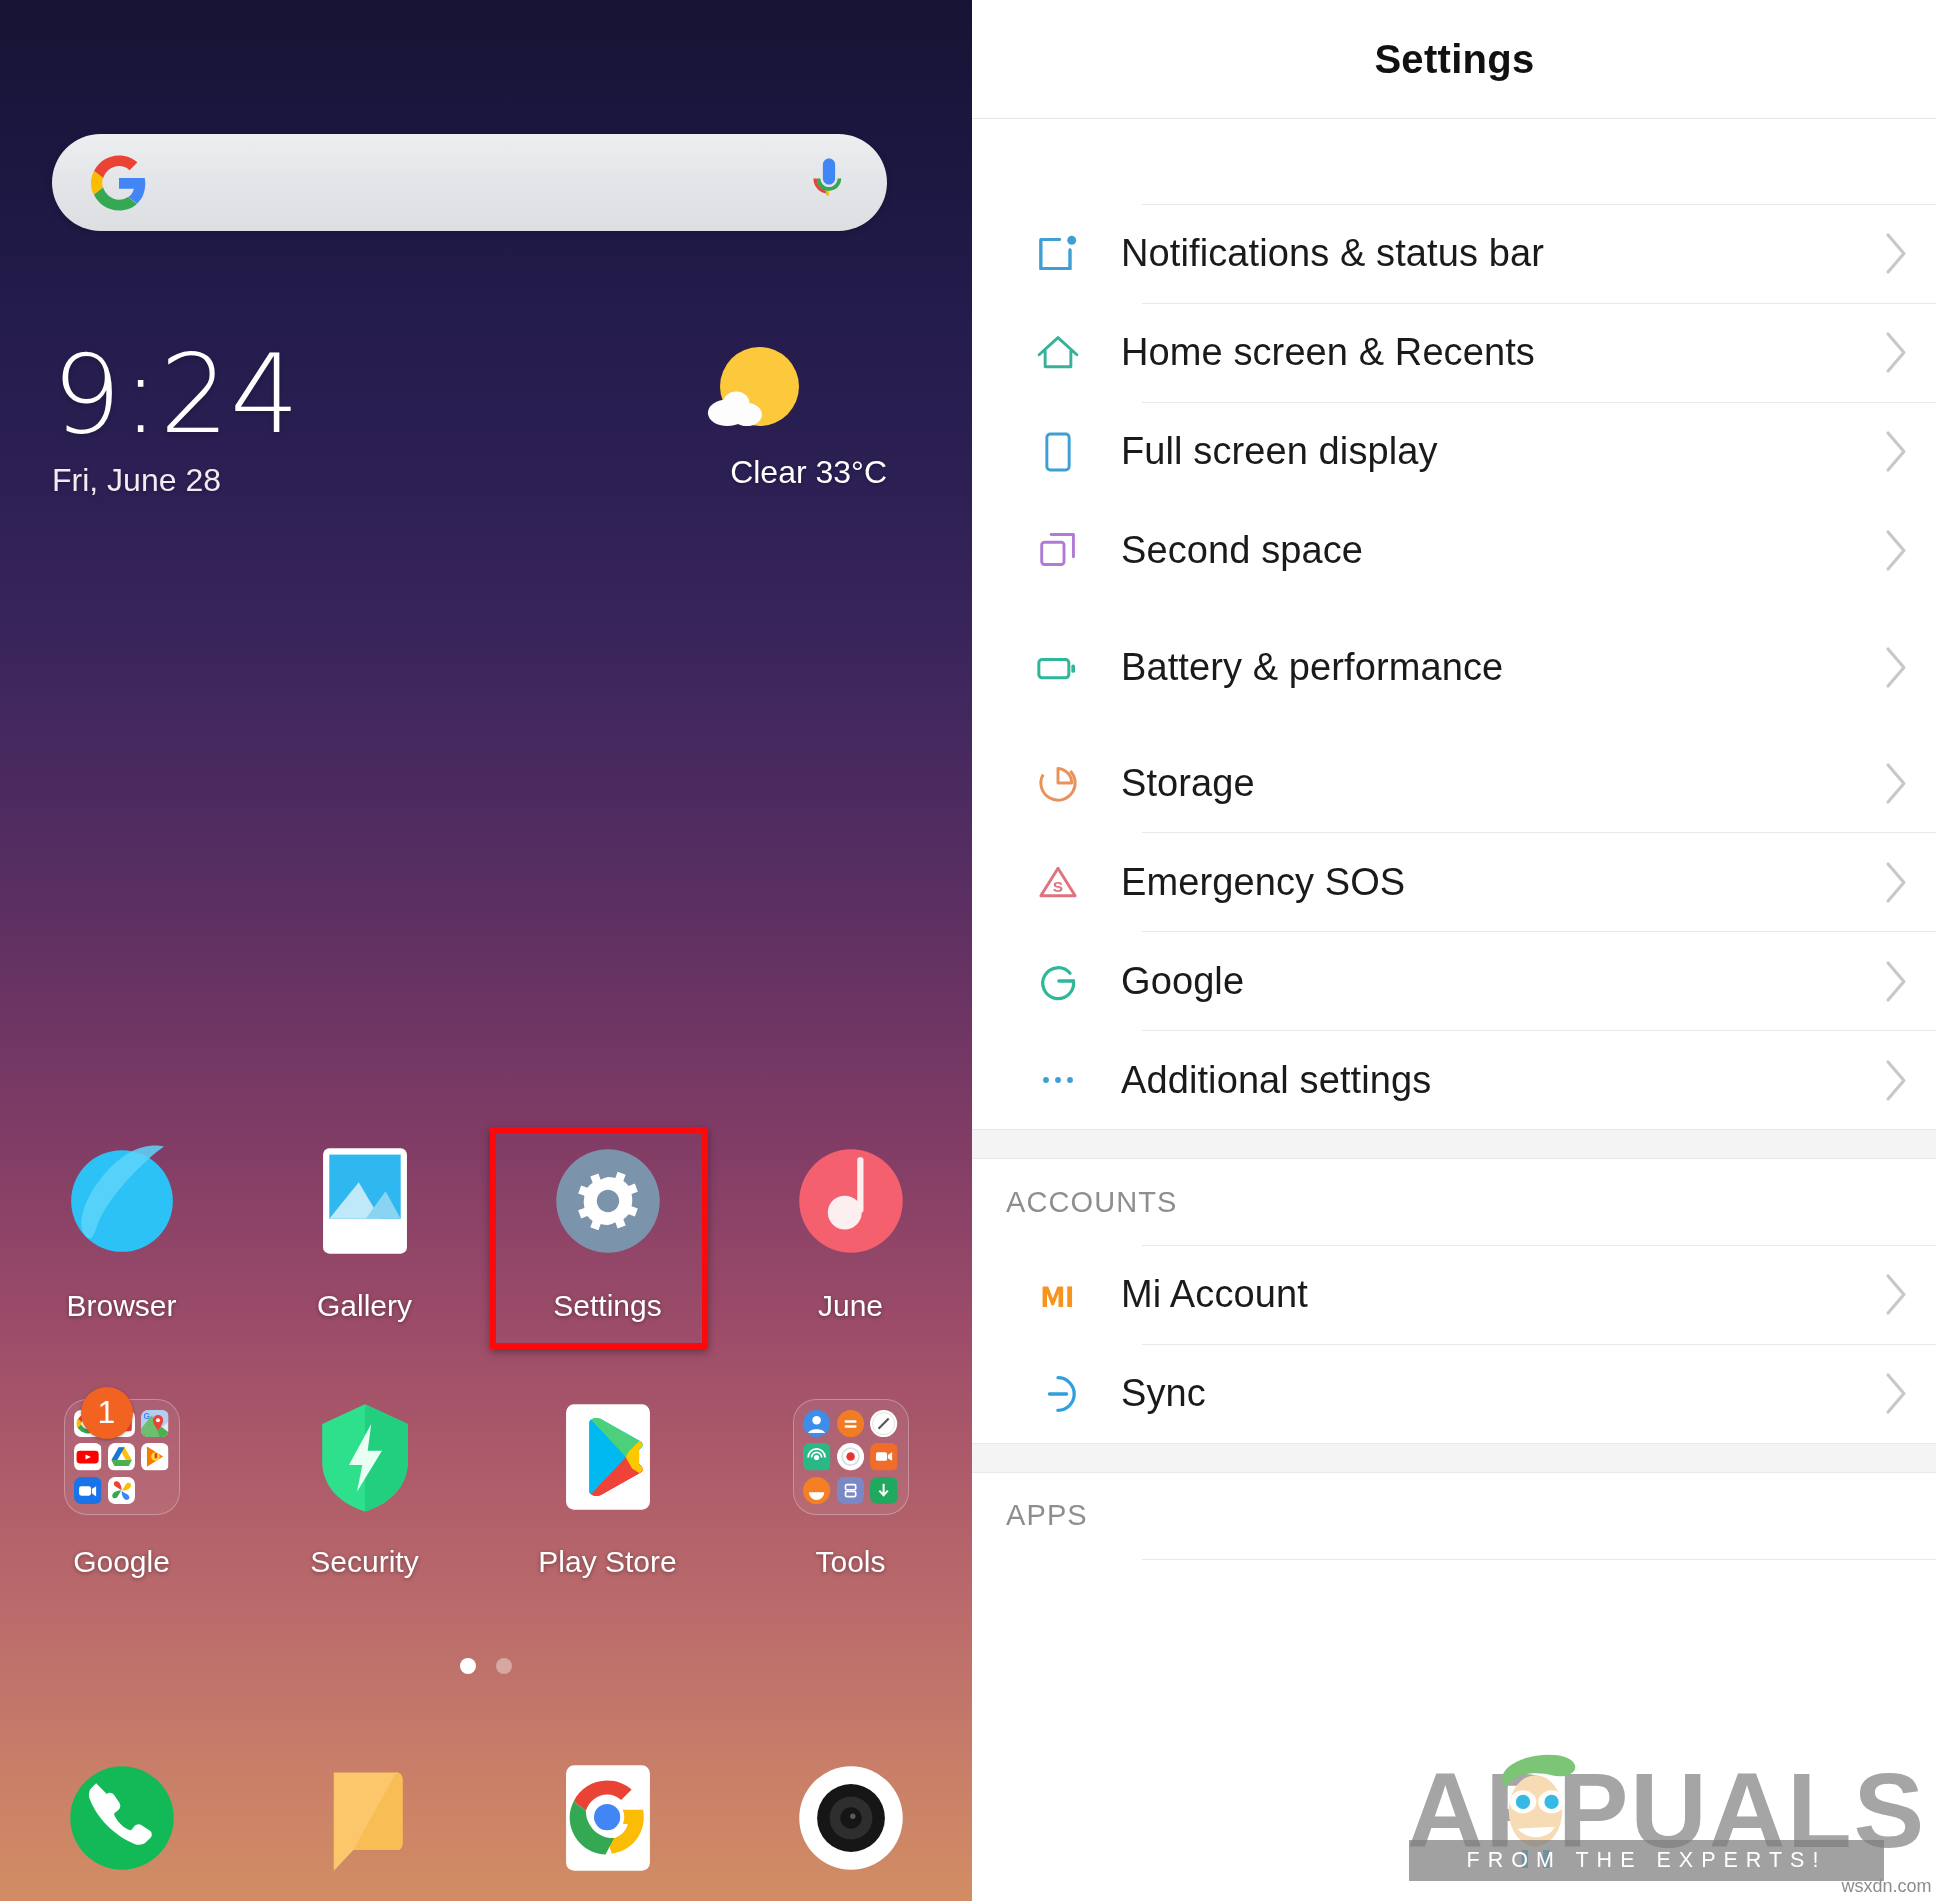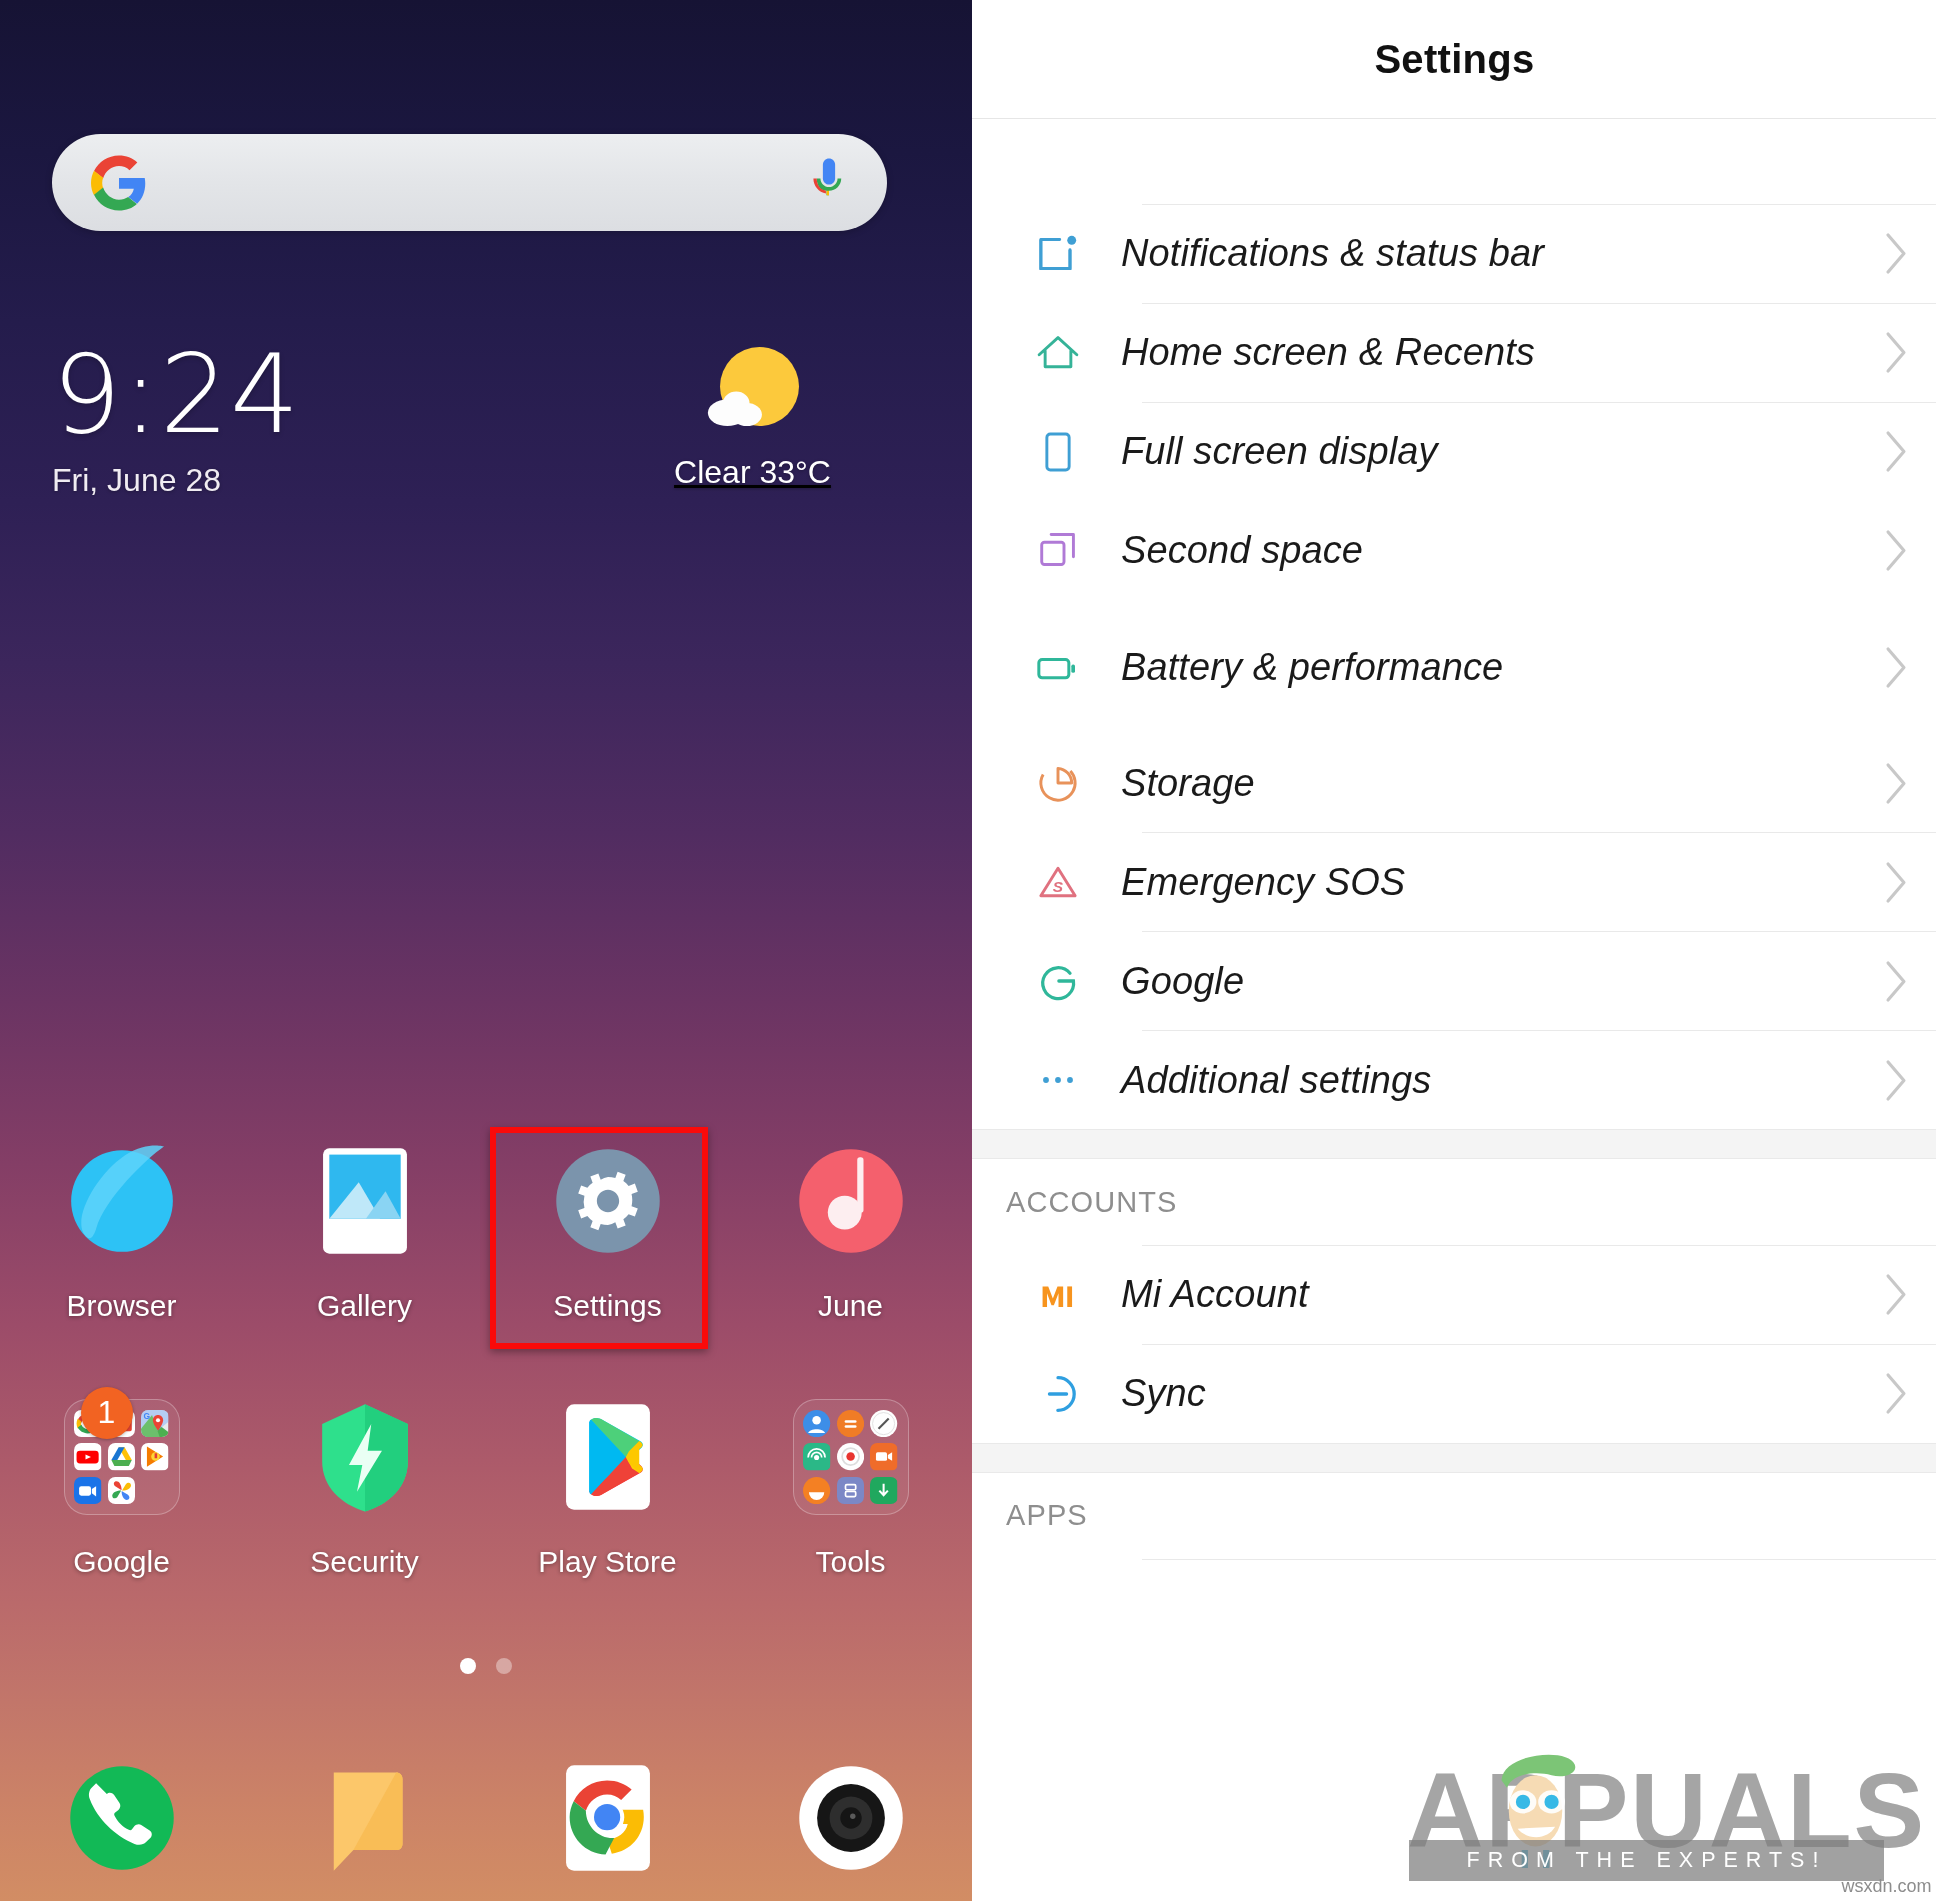--- a/index.html
+++ b/index.html
@@ -56,22 +56,21 @@
     letter-spacing:0.9px; line-height:1.0;
     text-shadow:0 1.8px 5.4px rgba(0,0,0,.22);
   }
   #date {
     margin-top:12.5px;
     font-size:32px; color:#f0ecf2; font-weight:400;
     text-shadow:0 0.9px 3.6px rgba(0,0,0,.3);
   }
   #weather {
     position:absolute; right:0; top:0; width:269px;
-    text-align:center;
-    text-decoration:underline;
+    text-align:right;
   }
   #weather .sun { position:relative; width:93px; height:93px; margin:7.2px auto 0 auto; }
   #weather .disc {
     position:absolute; left:14.3px; top:0;
     width:79px; height:79px; border-radius:50%;
     background:#fcc93c;
   }
   #weather .cloud {
     position:absolute; left:0px; top:41px;
     width:64px; height:39px;
@@ -142,21 +141,20 @@
     height:118px; display:flex; align-items:center; justify-content:center;
     background:#fff;
   }
   #s-title { font-size:40px; font-weight:700; color:#111; letter-spacing:0.3px; }
   .thin-rule { height:0.9px; background:#e6e6e6; width:100%; }
 
   .srow {
     position:relative; height:98px;
     display:flex; align-items:center;
     background:#fff;
-    font-style:italic;
   }
   .srow .sicon {
     width:95px; min-width:95px;
     display:flex; align-items:center; justify-content:center;
     margin-left:38px;
   }
   .srow .slabel {
     flex:1; font-size:38px; color:#1a1a1a; font-weight:400;
     letter-spacing:0.1px; padding-left:16px;
   }

